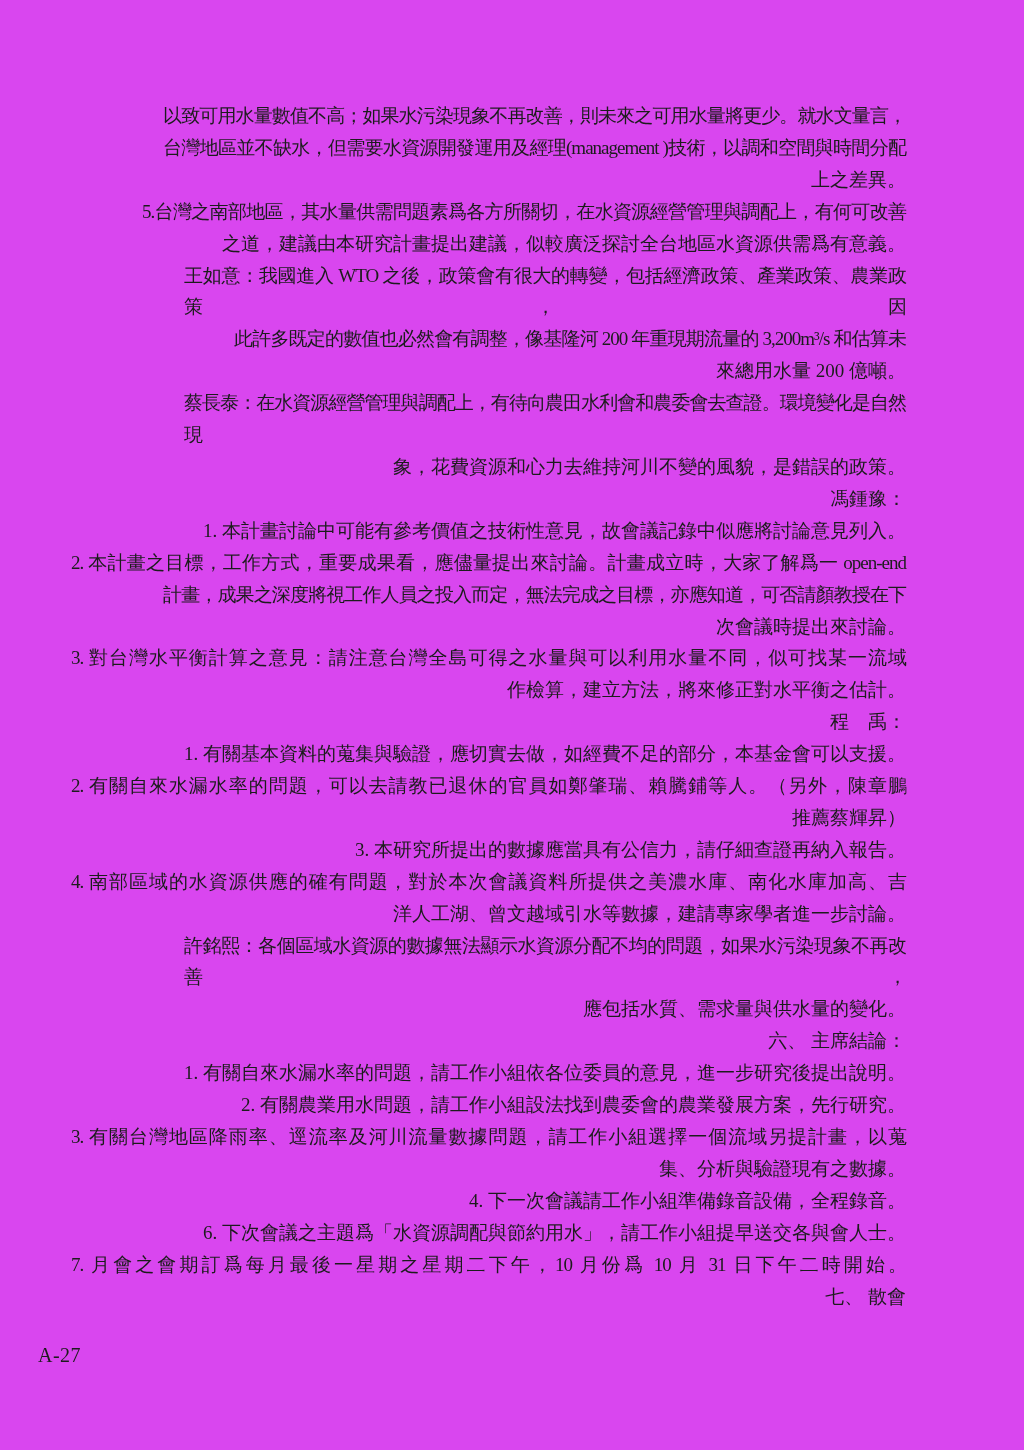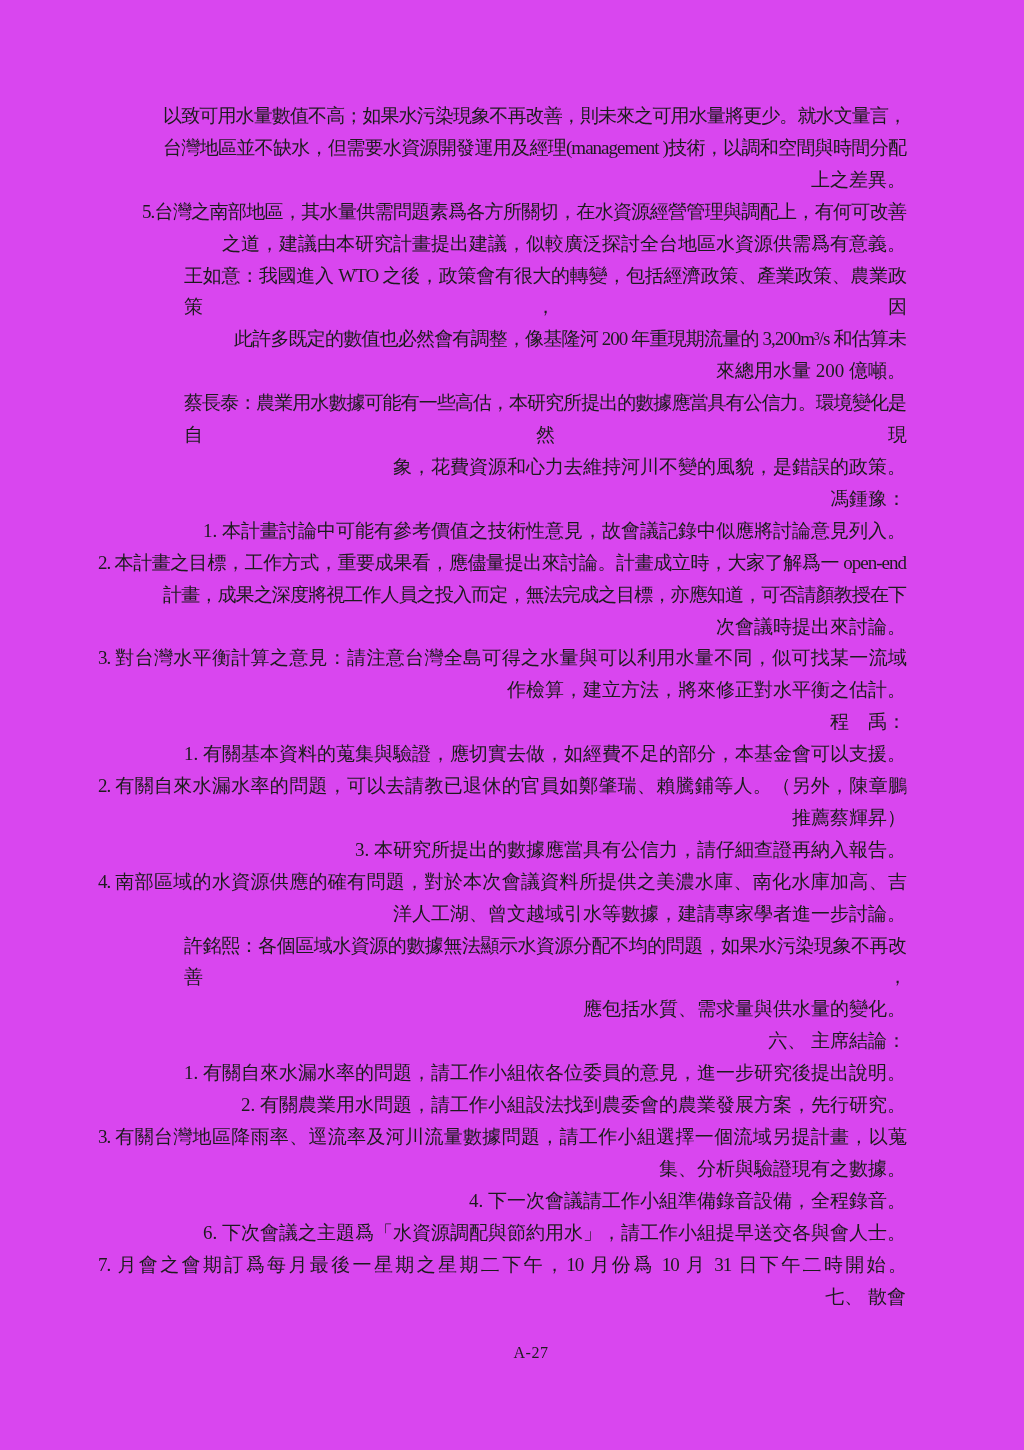--- a/index.html
+++ b/index.html
@@ -30,50 +30,50 @@
     text-align: right;
   }
   
   .line.full {
     text-align: justify;
     text-align-last: justify;
     letter-spacing: -1px;
   }
   
   .line.speaker { padding-left: 140px; margin-left: 44px; }
-  .line.item    { padding-left: 98px; }
+  .line.item    { padding-left: 71px; }
   .line.item5   { padding-left: 142px; }
   .line.cont    { padding-left: 163px; }
   .line.hang    { padding-left: 234px; }
   .footer {
     position: absolute;
     top: 1344px;
     left: 0;
     width: 100%;
-    text-align: center;
+    text-align: left;
     padding-left: 38px;
     box-sizing: border-box;
-    font-size: 16px;
+    font-size: 20px;
     letter-spacing: 0.5px;
   }
 </style>
 </head>
 <body>
 
 <div class="page">
   <div class="doc">
       <div class="line cont full">以致可用水量數值不高；如果水污染現象不再改善，則未來之可用水量將更少。就水文量言，</div>
       <div class="line cont full">台灣地區並不缺水，但需要水資源開發運用及經理(management )技術，以調和空間與時間分配</div>
       <div class="line cont">上之差異。</div>
       <div class="line item5 full">5.台灣之南部地區，其水量供需問題素爲各方所關切，在水資源經營管理與調配上，有何可改善</div>
       <div class="line cont">之道，建議由本研究計畫提出建議，似較廣泛探討全台地區水資源供需爲有意義。</div>
       <div class="line speaker full">王如意：我國進入 WTO 之後，政策會有很大的轉變，包括經濟政策、產業政策、農業政策，因</div>
       <div class="line hang full">此許多既定的數值也必然會有調整，像基隆河 200 年重現期流量的 3,200m³/s 和估算未</div>
       <div class="line hang">來總用水量 200 億噸。</div>
-      <div class="line speaker full">蔡長泰：農業用水數據可能有一些高估，本研究所提出的數據應當具有公信力。環境變化是自然現</div>
+      <div class="line speaker full">蔡長泰：在水資源經營管理與調配上，有待向農田水利會和農委會去查證。環境變化是自然現</div>
       <div class="line hang">象，花費資源和心力去維持河川不變的風貌，是錯誤的政策。</div>
       <div class="line speaker">馮鍾豫：</div>
       <div class="line item">1. 本計畫討論中可能有參考價值之技術性意見，故會議記錄中似應將討論意見列入。</div>
       <div class="line item full">2. 本計畫之目標，工作方式，重要成果看，應儘量提出來討論。計畫成立時，大家了解爲一 open-end</div>
       <div class="line cont full">計畫，成果之深度將視工作人員之投入而定，無法完成之目標，亦應知道，可否請顏教授在下</div>
       <div class="line cont">次會議時提出來討論。</div>
       <div class="line item full">3. 對台灣水平衡計算之意見：請注意台灣全島可得之水量與可以利用水量不同，似可找某一流域</div>
       <div class="line cont">作檢算，建立方法，將來修正對水平衡之估計。</div>
       <div class="line speaker">程　禹：</div>
       <div class="line item">1. 有關基本資料的蒐集與驗證，應切實去做，如經費不足的部分，本基金會可以支援。</div>

